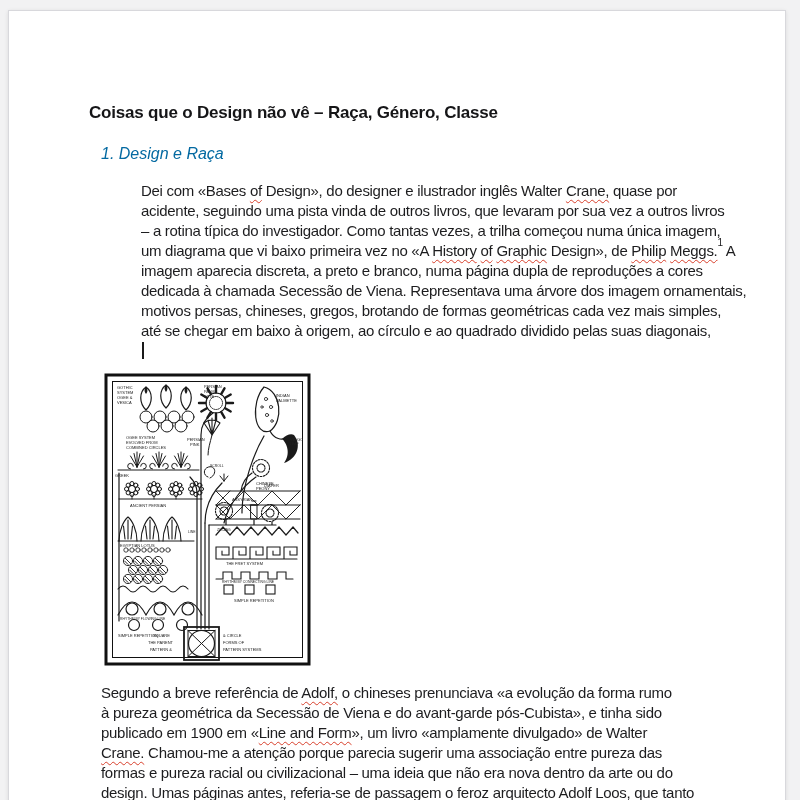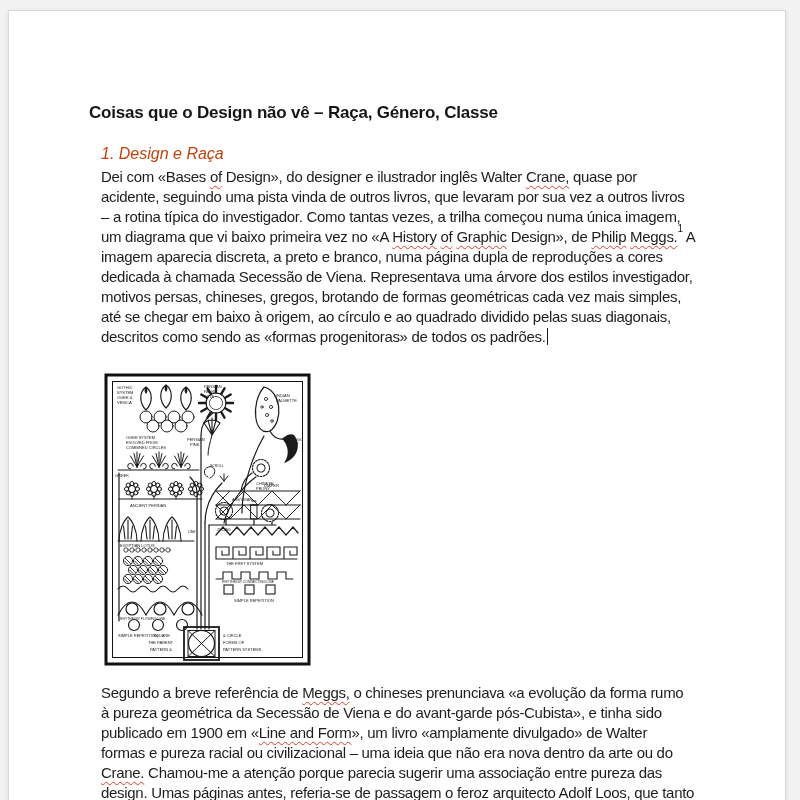--- a/index.html
+++ b/index.html
@@ -15,24 +15,24 @@
     box-shadow:0 1px 4px rgba(0,0,0,.10);
     box-sizing:border-box;
   }
   .doc-title{
     position:absolute;left:80px;top:92px;
     font-size:17px;font-weight:bold;letter-spacing:-0.2px;color:#151517;
     white-space:pre;
   }
   .doc-heading{
     position:absolute;left:92px;top:134px;
-    font-size:16px;font-style:italic;color:#c2410c;white-space:pre;
+    font-size:16px;font-style:italic;color:#0369a1;white-space:pre;
   }
   .para{position:absolute;left:92px;}
-  .para1{top:156px;}
+  .para1{top:170px;margin-left:40px;}
   .para2{top:672px;}
   .tline{
     font-size:15px;line-height:20px;letter-spacing:-0.3px;
     white-space:pre;color:#1d1d1f;
   }
   .sq{
     text-decoration:underline;
     text-decoration-style:wavy;
     text-decoration-color:#d8402c;
     text-decoration-thickness:1px;
@@ -61,24 +61,24 @@
   <div class="doc-title">Coisas que o Design não vê – Raça, Género, Classe</div>
 
   <div class="doc-heading">1. Design e Raça</div>
 
   <div class="para para1">
       <div class="tline"><span>Dei com «Bases </span><span class="sq">of</span><span> Design», do designer e ilustrador inglês Walter </span><span class="sq">Crane,</span><span> quase por</span></div>
       <div class="tline"><span>acidente, seguindo uma pista vinda de outros livros, que levaram por sua vez a outros livros</span></div>
       <div class="tline"><span>– a rotina típica do investigador. Como tantas vezes, a trilha começou numa única imagem,</span></div>
       <div class="tline"><span>um diagrama que vi baixo primeira vez no «A </span><span class="sq">History</span><span> </span><span class="sq">of</span><span> </span><span class="sq">Graphic</span><span> Design», de </span><span class="sq">Philip</span><span> </span><span class="sq">Meggs.</span><sup class="fn">1</sup><span> A</span></div>
       <div class="tline"><span>imagem aparecia discreta, a preto e branco, numa página dupla de reproduções a cores</span></div>
-      <div class="tline"><span>dedicada à chamada Secessão de Viena. Representava uma árvore dos estilos investigador,</span></div>
+      <div class="tline"><span>dedicada à chamada Secessão de Viena. Representava uma árvore dos imagem ornamentais,</span></div>
       <div class="tline"><span>motivos persas, chineses, gregos, brotando de formas geométricas cada vez mais simples,</span></div>
       <div class="tline"><span>até se chegar em baixo à origem, ao círculo e ao quadrado dividido pelas suas diagonais,</span></div>
-      <div class="tline"><span>descritos como sendo as «formas progenitoras» de todos os padrões.</span><span class="caret"></span></div>
+      <div class="tline"><span class="caret"></span></div>
     </div>
 
   <div class="figure">
     <svg viewBox="0 0 207 293" xmlns="http://www.w3.org/2000/svg">
       <defs>
         <g id="rosette" fill="none" stroke="#1a1a1a" stroke-width="1">
           <circle r="3.6"></circle>
           <circle cx="5.4" cy="0" r="2.1"></circle>
             <circle cx="3.8" cy="3.8" r="2.1"></circle>
           <circle cx="0" cy="5.4" r="2.1"></circle>
@@ -278,21 +278,21 @@
         <text x="44" y="271">THE PARENT</text>
         <text x="46" y="278">PATTERN &amp;</text>
         <text x="119" y="264">&amp; CIRCLE</text>
         <text x="119" y="271">FORMS  OF</text>
         <text x="119" y="278">PATTERN SYSTEMS</text>
       </g>
     </svg>
   </div>
 
   <div class="para para2">
-      <div class="tline"><span>Segundo a breve referência de </span><span class="sq">Meggs,</span><span> o chineses prenunciava «a evolução da forma rumo</span></div>
+      <div class="tline"><span>Segundo a breve referência de </span><span class="sq">Adolf,</span><span> o chineses prenunciava «a evolução da forma rumo</span></div>
       <div class="tline"><span>à pureza geométrica da Secessão de Viena e do avant-garde pós-Cubista», e tinha sido</span></div>
       <div class="tline"><span>publicado em 1900 em «</span><span class="sq">Line and Form</span><span>», um livro «amplamente divulgado» de Walter</span></div>
+      <div class="tline"><span class="sq">Crane.</span><span> Chamou-me a atenção porque parecia sugerir uma associação entre pureza das</span></div>
       <div class="tline"><span>formas e pureza racial ou civilizacional – uma ideia que não era nova dentro da arte ou do</span></div>
-      <div class="tline"><span class="sq">Crane.</span><span> Chamou-me a atenção porque parecia sugerir uma associação entre pureza das</span></div>
       <div class="tline"><span>design. Umas páginas antes, referia-se de passagem o feroz </span><span class="sq">arquitecto Adolf Loos,</span><span> que tanto</span></div>
     </div>
 
 </div>
 
 </body></html>

